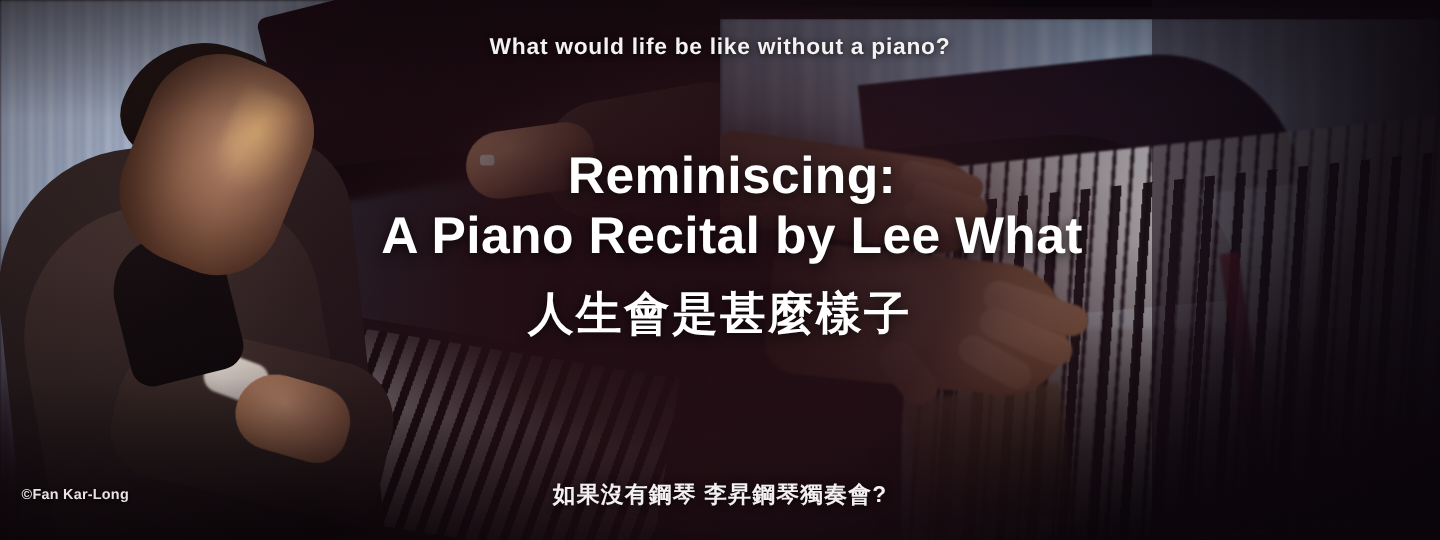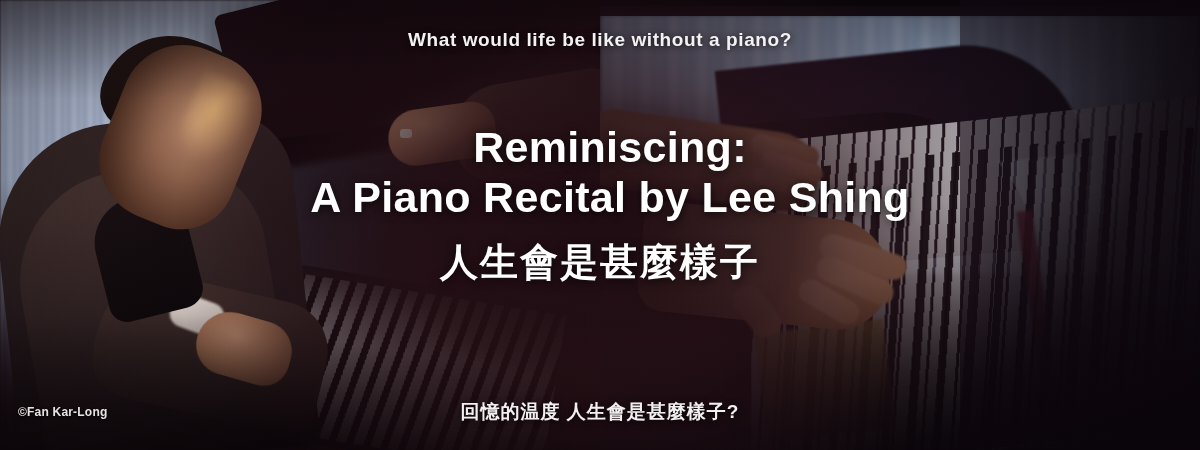--- a/index.html
+++ b/index.html
@@ -487,26 +487,26 @@
 
   <div class="center-scrim"></div>
   <div class="center-scrim2"></div>
 
   <div class="content">
 
     <div class="tagline-en">What would life be like without a piano?</div>
 
     <div class="title-block">
       <div class="title-line">Reminiscing:</div>
-      <div class="title-line">A Piano Recital by Lee Shing</div>
+      <div class="title-line">A Piano Recital by Lee What</div>
     </div>
 
     <div class="title-zh-block">
       <div class="title-zh">人生會是甚麼樣子</div>
     </div>
 
-    <div class="tagline-zh">回憶的温度  人生會是甚麼樣子?</div>
+    <div class="tagline-zh">如果沒有鋼琴  李昇鋼琴獨奏會?</div>
 
     <div class="credit">©Fan Kar-Long</div>
 
   </div>
 
 </div>
 
 </body></html>

